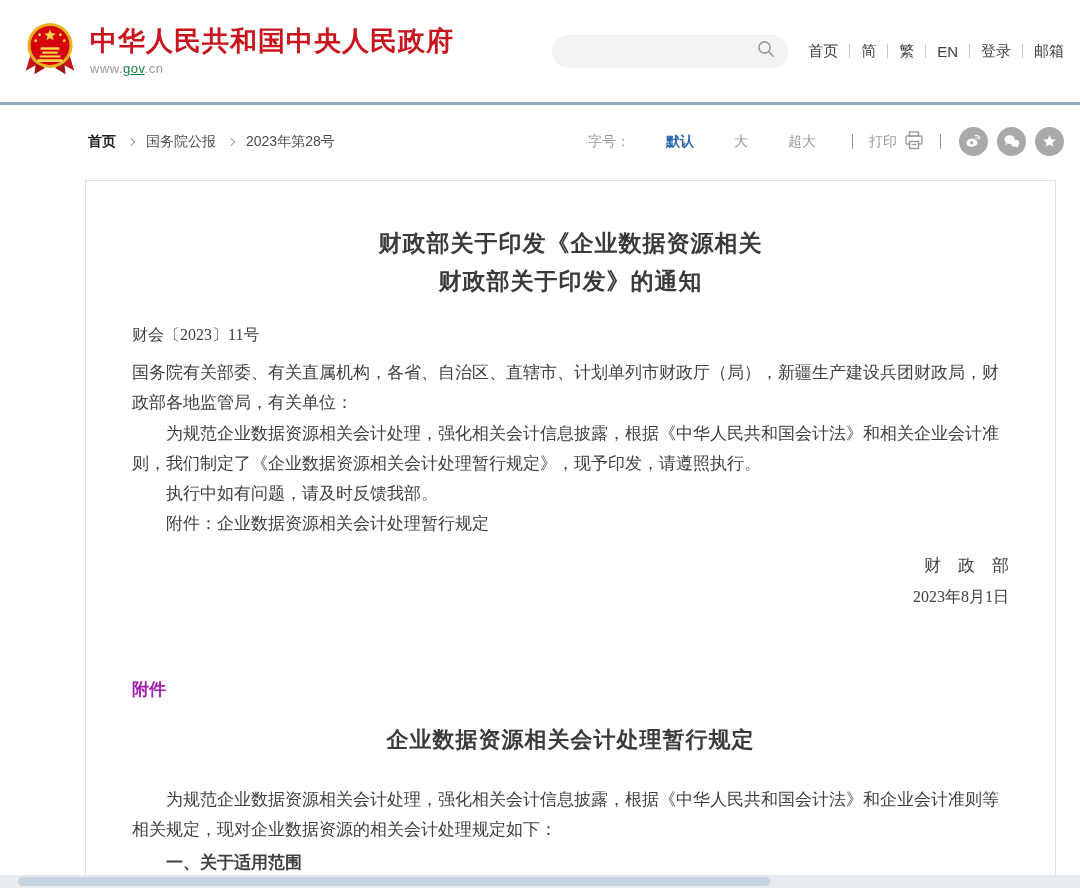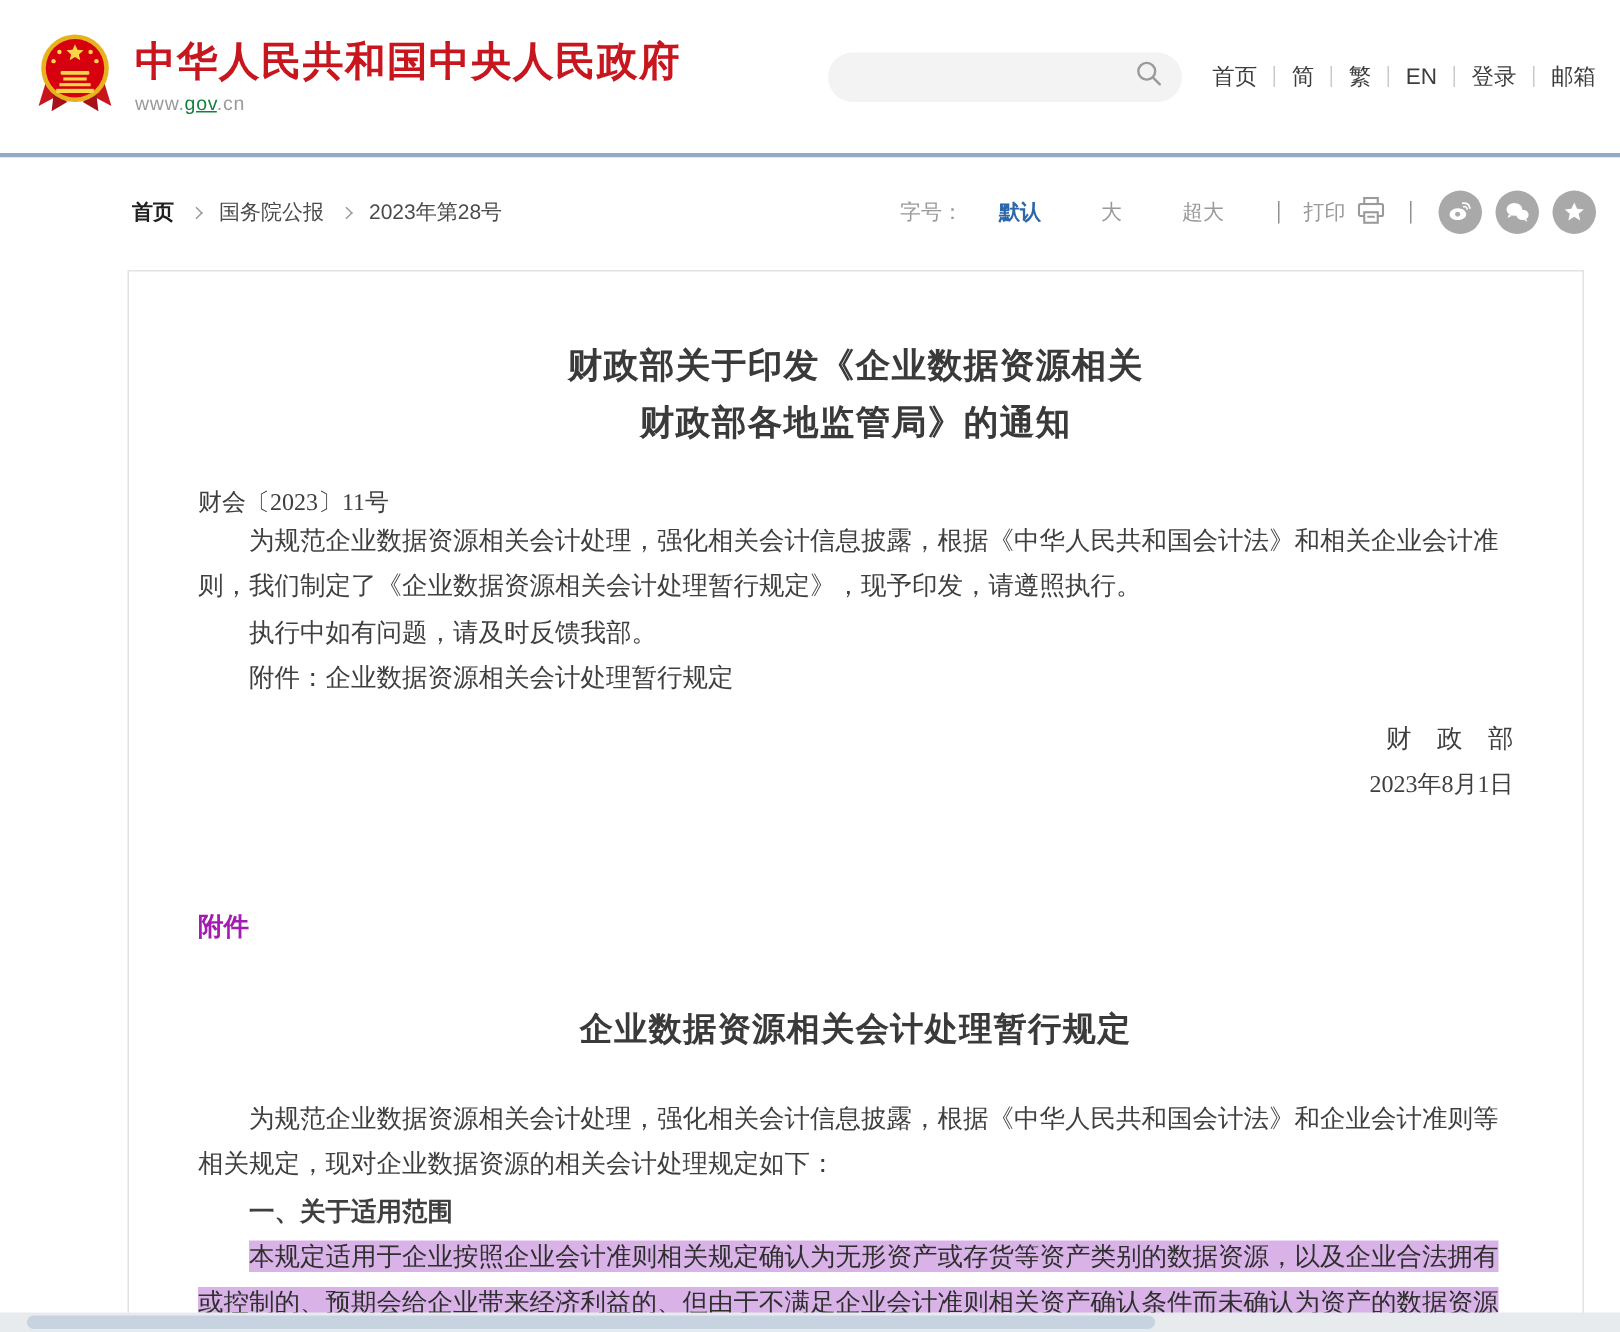--- a/index.html
+++ b/index.html
@@ -24,21 +24,21 @@
   .blue-divider { height:3px; background:#93a9c6; }
 
   
   .toolbar-row { display:flex; align-items:center; justify-content:space-between;
     padding:22px 16px 18px 88px; background:#fff; }
   .breadcrumb { font-size:14px; color:#4a4a4a; display:flex; align-items:center; }
   .crumb-home { font-weight:bold; color:#1f1f1f; }
   .crumb-sep { display:inline-block; width:6px; height:6px; border-top:1px solid #9a9a9a;
     border-right:1px solid #9a9a9a; transform:rotate(45deg); margin:0 12px; }
   .page-tools { display:flex; align-items:center; font-size:14px; color:#9a9a9a; }
-  .fs-label { margin-right:4px; }
+  .fs-label { margin-right:16px; }
   .fs-opt { margin:0 20px; cursor:pointer; }
   .fs-active { color:#2a66a9; font-weight:bold; }
   .tool-sep { display:inline-block; width:1px; height:15px; background:#8f8f8f; margin:0 16px; }
   .print-ctl { display:flex; align-items:center; gap:7px; cursor:pointer; }
   .share-icons { display:flex; align-items:center; gap:9px; margin-left:2px; }
   .circle-icon { width:29px; height:29px; border-radius:50%; background:#a9a9a9;
     display:flex; align-items:center; justify-content:center; cursor:pointer; }
 
   
   .content-box { margin:6px 0 0 85px; width:971px; height:724px;
@@ -47,21 +47,21 @@
     font-weight:bold; font-size:23px; line-height:38px; color:#3a3a3a; letter-spacing:1px; }
   .doc-number { margin-top:24px; text-align:left; font-family:"Liberation Serif","DejaVu Serif",serif;
     font-size:16px; color:#3f3f3f; }
   .doc-body p { font-size:17px; line-height:1.78; color:#3f3f3f; }
   .indent { text-indent:2em; }
   .salutation { margin-top:12px; }
   .sig-block { margin-top:10px; text-align:right; font-family:"Liberation Serif","DejaVu Serif",serif; color:#3f3f3f; }
   .sig-issuer { font-size:17px; line-height:1.9; }
   .sig-date { font-size:16px; line-height:1.9; }
   .attach-label { margin-top:66px; font-size:17px; font-weight:bold; color:#a21caf; }
-  .attach-title { margin-top:42px; text-align:center; font-family:"Liberation Serif","DejaVu Serif",serif;
+  .attach-title { margin-top:24px; text-align:center; font-family:"Liberation Serif","DejaVu Serif",serif;
     font-weight:bold; font-size:22px; color:#3a3a3a; letter-spacing:1px; }
   .attach-intro { margin-top:30px; }
   .section-heading { font-weight:bold; margin-top:2px; }
   .hl-para mark { background:#d9b3e8; color:#2f2f2f; padding:1px 0; }
 
   
   .hscrollbar { position:absolute; left:0; right:0; bottom:0; height:13px; background:#e8ebee; }
   .hscroll-thumb { position:absolute; left:18px; top:2px; width:752px; height:9px;
     border-radius:5px; background:#c7d3e0; }
 </style>
@@ -172,25 +172,26 @@
             <path d="M12 2.8l2.7 6 6.3.5-4.8 4.2 1.4 6.2L12 16.2l-5.6 3.5 1.4-6.2L3 9.3l6.3-.5z"></path>
           </svg>
         </span>
       </div>
     </div>
   </div>
 
   <main class="content-box">
     <h1 class="doc-title">
       <span>财政部关于印发《企业数据资源相关</span><br>
-      <span>财政部各地监管局》的通知</span>
+      <span>财政部关于印发》的通知</span>
     </h1>
     <div class="doc-number">财会〔2023〕11号</div>
 
     <div class="doc-body">
+      <p class="salutation">国务院有关部委、有关直属机构，各省、自治区、直辖市、计划单列市财政厅（局），新疆生产建设兵团财政局，财政部各地监管局，有关单位：</p>
       <p class="indent">为规范企业数据资源相关会计处理，强化相关会计信息披露，根据《中华人民共和国会计法》和相关企业会计准则，我们制定了《企业数据资源相关会计处理暂行规定》，现予印发，请遵照执行。</p>
       <p class="indent">执行中如有问题，请及时反馈我部。</p>
       <p class="indent">附件：企业数据资源相关会计处理暂行规定</p>
     </div>
 
     <div class="sig-block">
       <div class="sig-issuer">财　政　部</div>
       <div class="sig-date">2023年8月1日</div>
     </div>
 

